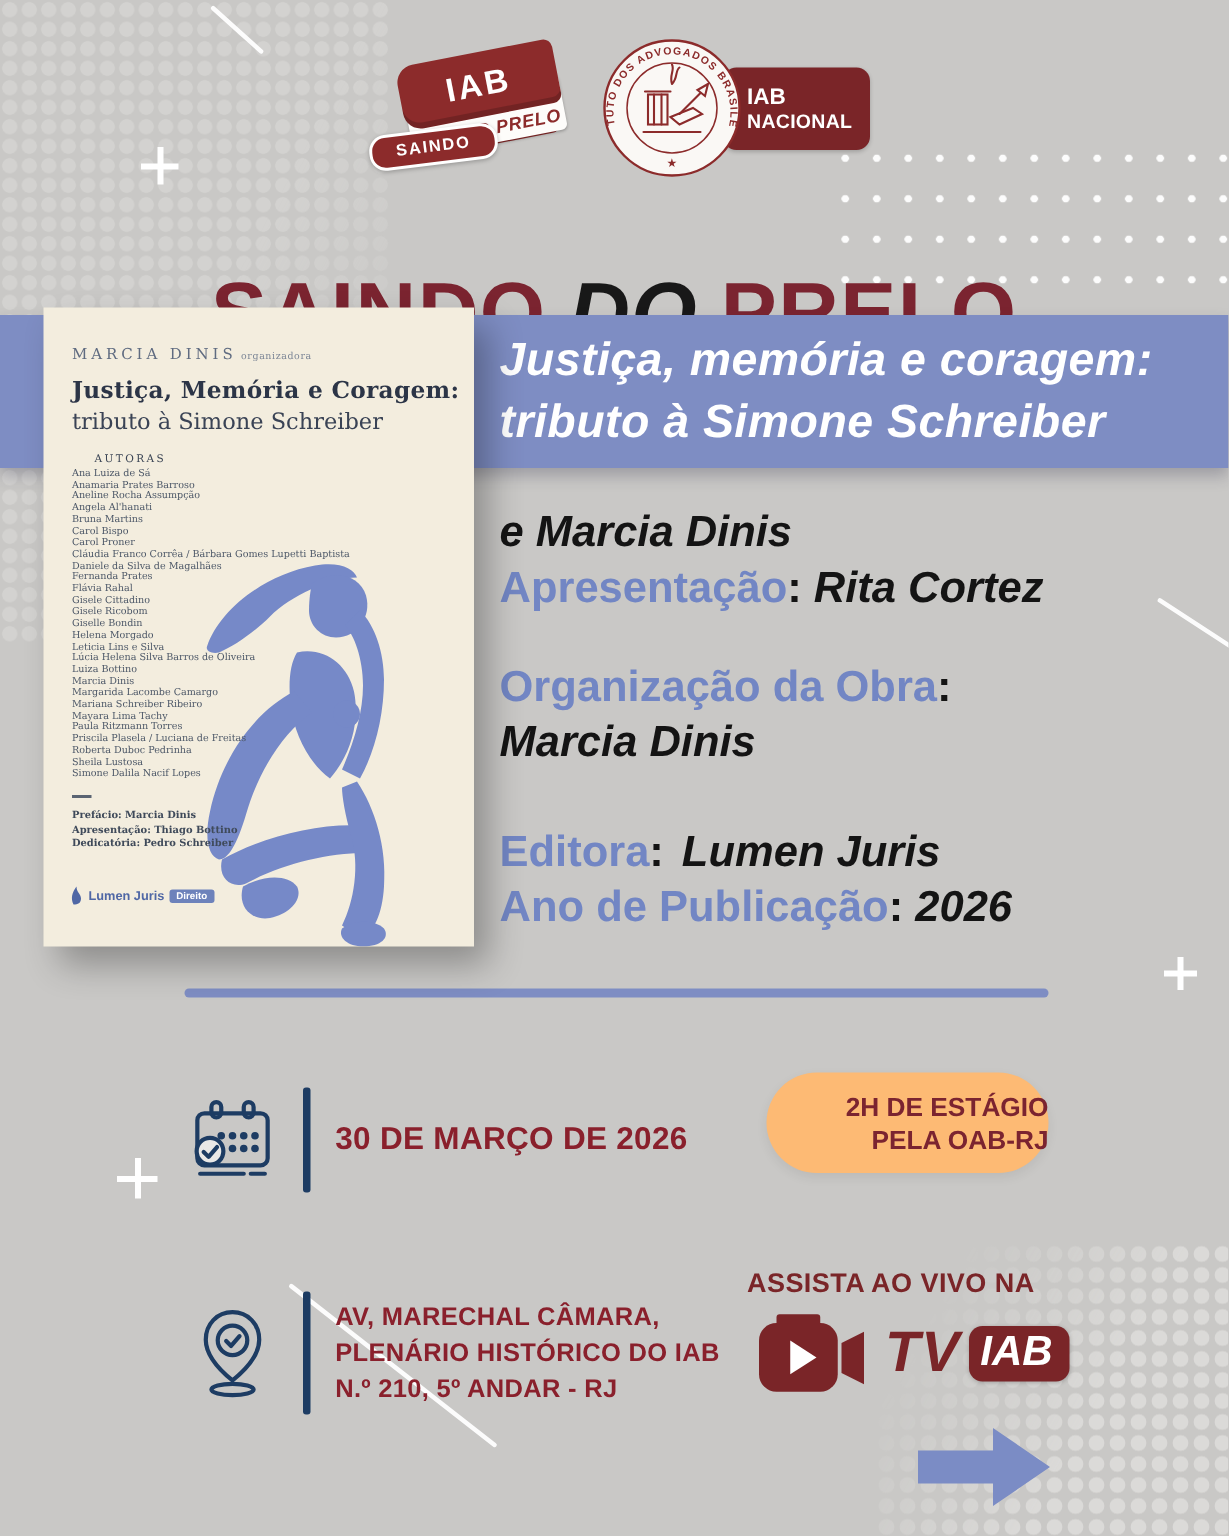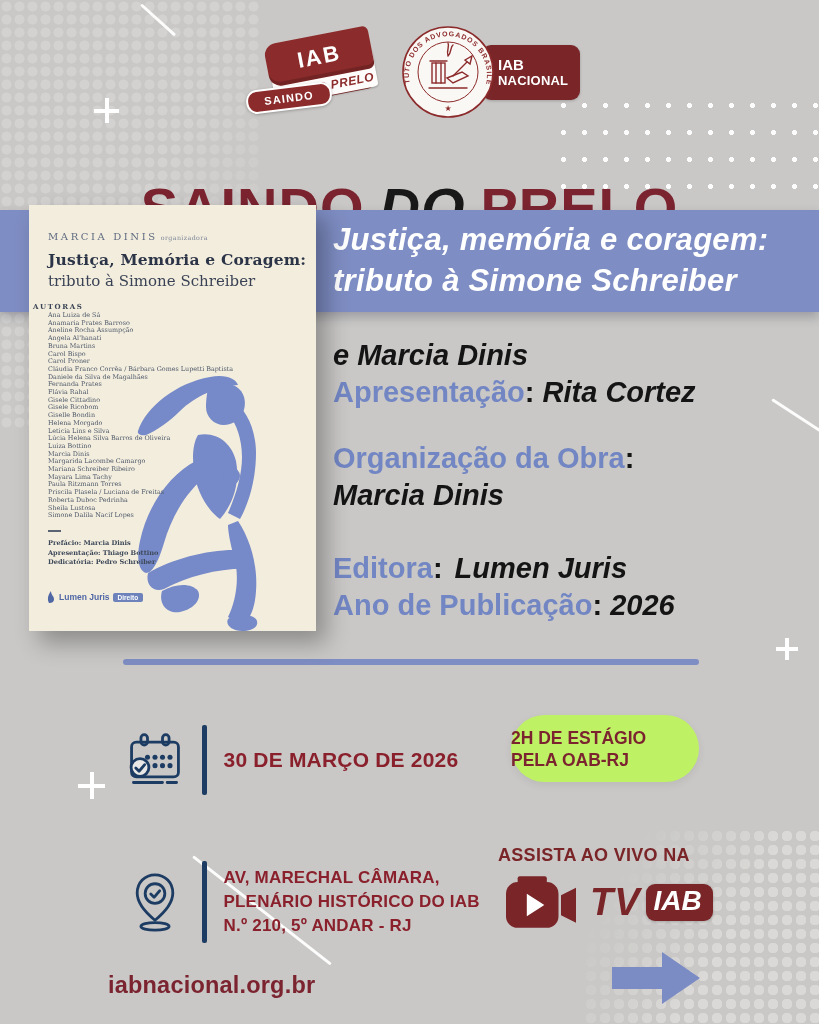--- a/index.html
+++ b/index.html
@@ -62,21 +62,21 @@
   .banner-text{position:absolute;left:333px;top:9px;font-size:31px;line-height:41px;font-weight:800;font-style:italic;color:#fff;letter-spacing:.3px;}
 
   
   .cover{position:absolute;left:29px;top:205px;width:287px;height:426px;background:#f3edde;
     box-shadow:10px 12px 22px rgba(0,0,0,.3);z-index:3;overflow:hidden;
     font-family:"DejaVu Serif",serif;}
   .cov-organizer{position:absolute;left:19px;top:26px;font-size:10px;letter-spacing:2.6px;color:#5f6b80;}
   .cov-role{font-size:6.3px;letter-spacing:.4px;color:#7c8696;margin-left:3px;}
   .cov-title1{position:absolute;left:19px;top:45px;font-size:15.5px;font-weight:700;color:#2c3547;letter-spacing:.2px;}
   .cov-title2{position:absolute;left:19px;top:67px;font-size:15px;color:#3a4355;}
-  .cov-autoras{position:absolute;left:4px;top:97px;font-size:7px;font-weight:700;letter-spacing:1.6px;color:#3a4454;}
+  .cov-autoras{position:absolute;left:34px;top:97px;font-size:7px;font-weight:400;letter-spacing:1.6px;color:#3a4454;}
   .cov-list{position:absolute;left:19px;top:107px;width:205px;font-size:6.4px;line-height:7.7px;color:#4d5868;z-index:2;}
   .cov-rule{position:absolute;left:19px;top:325px;width:13px;height:1.6px;background:#5a6472;z-index:2;}
   .cov-credits{position:absolute;left:19px;top:334px;font-size:6.6px;font-weight:700;line-height:9.5px;color:#3f4a5a;z-index:2;}
   .cov-pub{position:absolute;left:17px;top:385px;display:flex;align-items:center;gap:3px;font-family:"Liberation Sans",sans-serif;z-index:2;}
   .pub-name{font-size:8.5px;font-weight:700;color:#4f67a5;}
   .pub-badge{background:#6d82bb;color:#fff;font-size:6.5px;padding:1px 5px;border-radius:2px;font-weight:700;}
   .cov-figure{position:absolute;left:103px;top:168px;width:184px;height:260px;z-index:1;}
 
   
   .info-row{position:absolute;left:333px;font-size:29px;line-height:37px;white-space:nowrap;}
@@ -98,22 +98,22 @@
   .ev-text{color:#8a202c;font-weight:800;letter-spacing:.2px;}
   .ev-date{top:725px;height:70px;}
   .ev-date .ev-text{font-size:21px;}
   .ev-time{top:786px;height:66px;}
   .ev-time .ev-text{font-size:20px;line-height:25px;}
   .ev-loc{top:861px;height:82px;}
   .ev-loc .ev-text{font-size:17px;line-height:24px;}
 
   
   .granted-h{position:absolute;left:500px;top:689px;width:210px;text-align:center;font-size:17px;font-weight:800;color:#7286c4;letter-spacing:.4px;}
-  .pill{position:absolute;left:511px;top:715px;width:188px;height:67px;background:#bef264;border-radius:34px;
-    display:flex;flex-direction:column;align-items:flex-start;justify-content:center;
+  .pill{position:absolute;left:511px;top:715px;width:188px;height:67px;background:#fdba74;border-radius:34px;
+    display:flex;flex-direction:column;align-items:flex-end;justify-content:center;
     font-size:17.5px;font-weight:800;color:#7b2430;line-height:22px;box-shadow:0 3px 8px rgba(0,0,0,.07);}
   .watch-h{position:absolute;left:498px;top:845px;width:216px;text-align:left;font-size:18px;font-weight:800;color:#7a2528;letter-spacing:.3px;}
   .tv{position:absolute;left:506px;top:873px;display:flex;align-items:center;}
   .tv-cam{width:80px;height:58px;}
   .tv-label{font-size:38px;font-weight:800;font-style:italic;color:#7a2528;margin-left:4px;letter-spacing:1px;}
   .tv-badge{margin-left:5px;background:#7a2528;color:#fff;font-weight:800;font-style:italic;font-size:28px;padding:1px 11px 4px 8px;border-radius:9px;box-shadow:0 1px 3px rgba(0,0,0,.2);}
 
   
   .website{position:absolute;left:108px;top:972px;font-size:23.5px;font-weight:800;color:#7b2430;letter-spacing:.2px;}
   .arrow{position:absolute;left:612px;top:951px;width:88px;height:54px;}
@@ -314,18 +314,17 @@
         <rect x="14" y="0" width="35" height="10" rx="2.5"></rect>
         <rect x="0" y="7" width="63" height="55" rx="14"></rect>
         <path d="M66,23 L84,14 L84,56 L66,47 Z"></path>
       </g>
       <polygon points="25,21 25,48 46,34.5" fill="#fff"></polygon>
     </svg>
     <span class="tv-label">TV</span>
     <span class="tv-badge">IAB</span>
   </div>
 
-  <div class="website">iabnacional.org.br</div>
   <svg class="arrow" viewBox="0 0 88 54">
     <polygon points="0,16 50,16 50,1 88,27 50,53 50,38 0,38" fill="#7b8cc5"></polygon>
   </svg>
 
 </div>
 
 </body></html>

